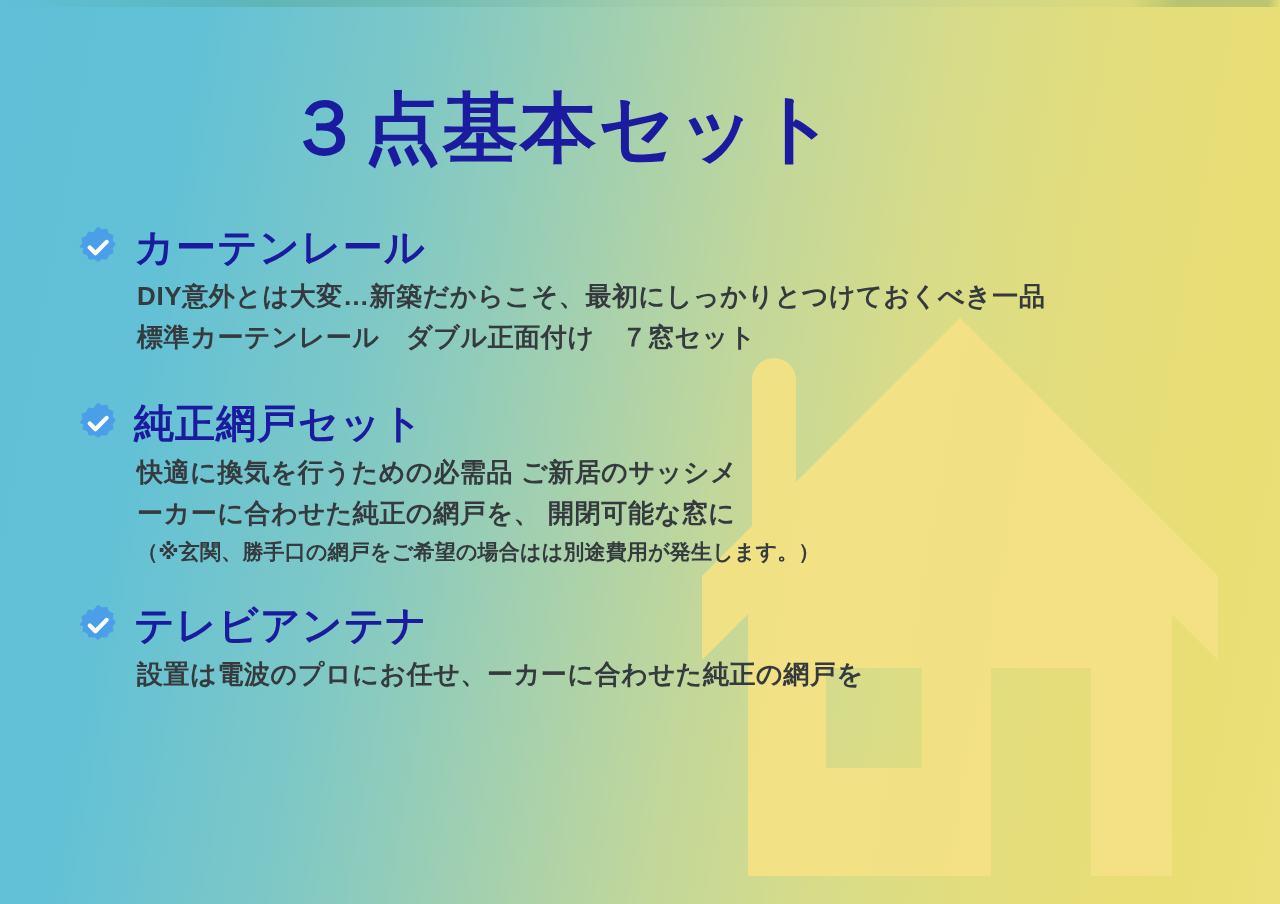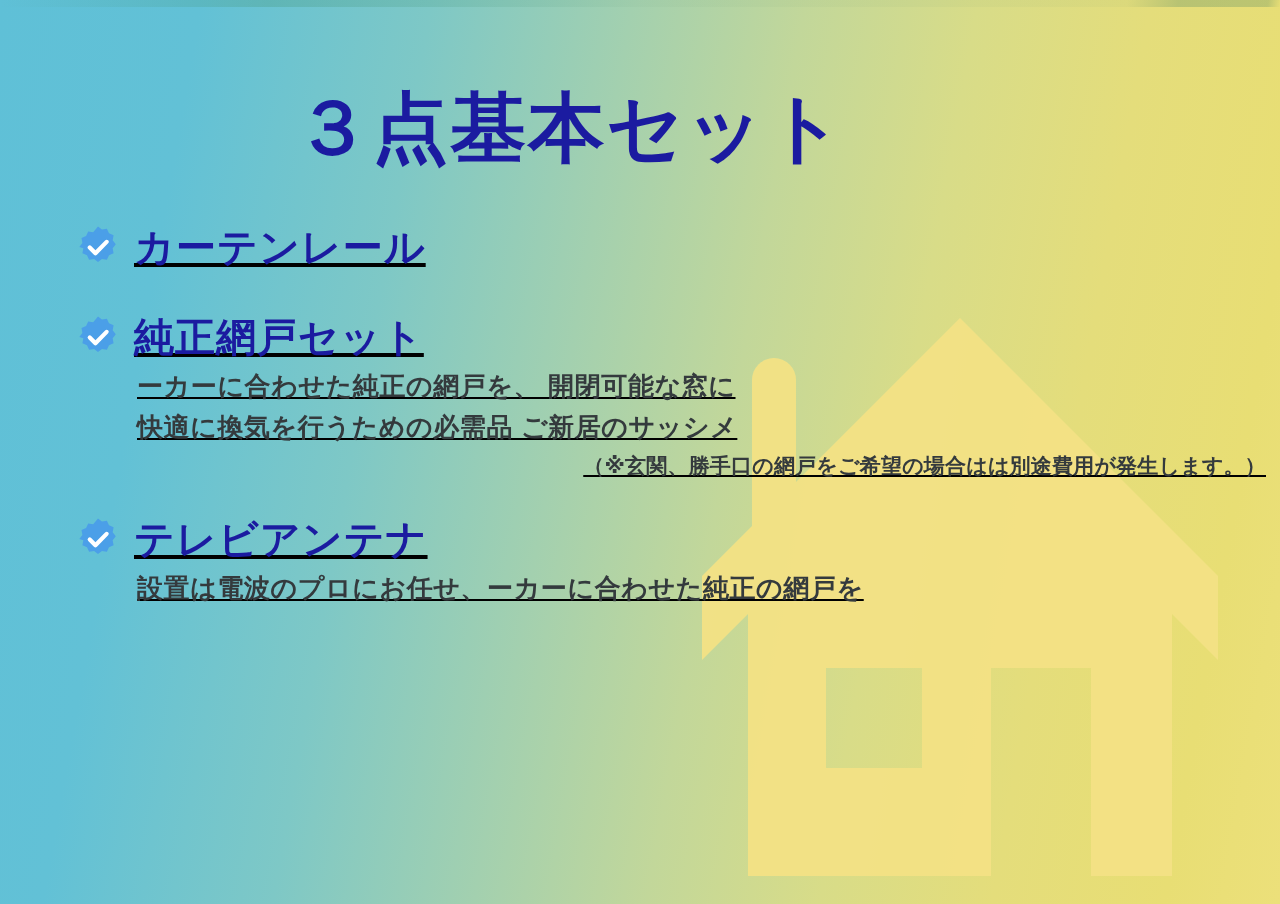--- a/index.html
+++ b/index.html
@@ -63,21 +63,21 @@
   .content {
     position: absolute;
     left: 0;
     top: 0;
     width: 1280px;
     height: 904px;
   }
 
   .title {
     position: absolute;
-    left: 12px;
+    left: 4px;
     top: 88px;
     width: 1116px;
     text-align: center;
     font-size: 76px;
     font-weight: 700;
     letter-spacing: 2px;
     color: #1b1ba0;
     line-height: 1.05;
     white-space: nowrap;
   }
@@ -85,21 +85,20 @@
   .items {
     position: absolute;
     left: 76px;
     top: 222px;
     width: 1190px;
   }
 
   .item {
     position: relative;
     margin-bottom: 18px;
-    text-decoration: underline;
   }
 
   .item-head {
     display: flex;
     align-items: center;
     gap: 14px;
     height: 50px;
   }
 
   .badge {
@@ -131,21 +130,20 @@
     letter-spacing: 0.6px;
     white-space: pre;
   }
 
   .line.note {
     font-size: 21px;
     font-weight: 600;
     letter-spacing: 0.2px;
     line-height: 1.5;
     margin-top: 2px;
-    text-align: right;
   }
 
   
   #item-0 { margin-bottom: 30px; }
   #item-1 { margin-bottom: 24px; margin-top: 40px; }
   #item-2 { margin-bottom: 0; margin-top: 32px; }
 </style>
 </head>
 <body>
 
@@ -180,33 +178,37 @@
     <div class="items">
 
       <div class="item" id="item-0">
         <div class="item-head">
           <svg class="badge" viewBox="0 0 48 48" aria-hidden="true">
             <path fill="#4b9fe8" d="M24 1.6l4.3 3.4 5.4-1 2.3 5 5 2.3-1 5.4 3.4 4.3-3.4 4.3 1 5.4-5 2.3-2.3 5-5.4-1-4.3 3.4-4.3-3.4-5.4 1-2.3-5-5-2.3 1-5.4L3.6 24l3.4-4.3-1-5.4 5-2.3 2.3-5 5.4 1z"></path>
             <path fill="none" stroke="#ffffff" stroke-width="4.6" stroke-linecap="round" stroke-linejoin="round" d="M15 24.6l6.2 6.2L33.4 18.4"></path>
           </svg>
           <div class="item-title">カーテンレール</div>
         </div>
+        <div class="item-body">
+          <div class="line">DIY意外とは大変…新築だからこそ、最初にしっかりとつけておくべき一品</div>
+          <div class="line">標準カーテンレール　ダブル正面付け　７窓セット</div>
+        </div>
       </div>
 
       <div class="item" id="item-1">
         <div class="item-head">
           <svg class="badge" viewBox="0 0 48 48" aria-hidden="true">
             <path fill="#4b9fe8" d="M24 1.6l4.3 3.4 5.4-1 2.3 5 5 2.3-1 5.4 3.4 4.3-3.4 4.3 1 5.4-5 2.3-2.3 5-5.4-1-4.3 3.4-4.3-3.4-5.4 1-2.3-5-5-2.3 1-5.4L3.6 24l3.4-4.3-1-5.4 5-2.3 2.3-5 5.4 1z"></path>
             <path fill="none" stroke="#ffffff" stroke-width="4.6" stroke-linecap="round" stroke-linejoin="round" d="M15 24.6l6.2 6.2L33.4 18.4"></path>
           </svg>
           <div class="item-title">純正網戸セット</div>
         </div>
         <div class="item-body">
+          <div class="line">快適に換気を行うための必需品 ご新居のサッシメ</div>
           <div class="line">ーカーに合わせた純正の網戸を、 開閉可能な窓に</div>
-          <div class="line">快適に換気を行うための必需品 ご新居のサッシメ</div>
           <div class="line note">（※玄関、勝手口の網戸をご希望の場合はは別途費用が発生します。）</div>
         </div>
       </div>
 
       <div class="item" id="item-2">
         <div class="item-head">
           <svg class="badge" viewBox="0 0 48 48" aria-hidden="true">
             <path fill="#4b9fe8" d="M24 1.6l4.3 3.4 5.4-1 2.3 5 5 2.3-1 5.4 3.4 4.3-3.4 4.3 1 5.4-5 2.3-2.3 5-5.4-1-4.3 3.4-4.3-3.4-5.4 1-2.3-5-5-2.3 1-5.4L3.6 24l3.4-4.3-1-5.4 5-2.3 2.3-5 5.4 1z"></path>
             <path fill="none" stroke="#ffffff" stroke-width="4.6" stroke-linecap="round" stroke-linejoin="round" d="M15 24.6l6.2 6.2L33.4 18.4"></path>
           </svg>

